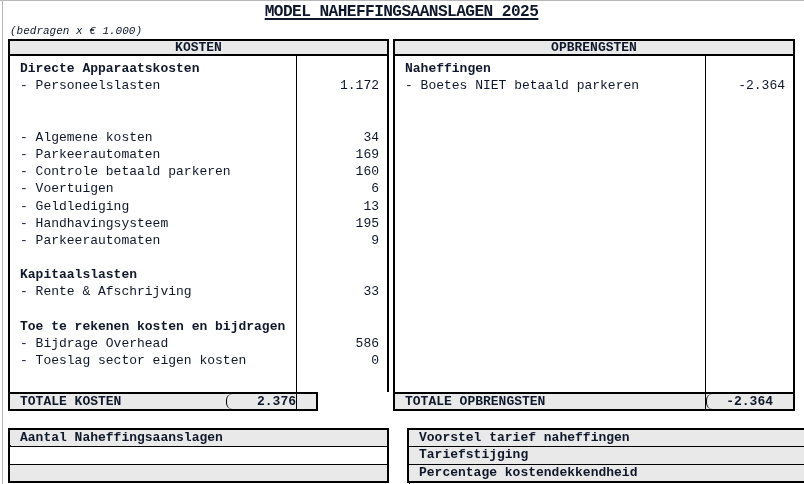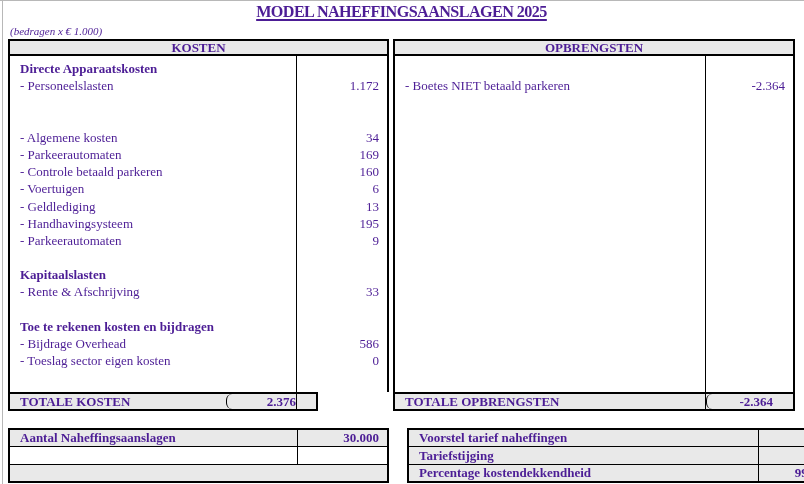--- a/index.html
+++ b/index.html
@@ -1,18 +1,18 @@
 <!DOCTYPE html>
 <html><head>
 <meta charset="utf-8">
 <style>
   html,body{margin:0;padding:0;background:#ffffff;}
   .screen{
     position:relative;width:804px;height:484px;background:#ffffff;
-    font-family:Liberation Serif, serif;color:#4c1d95;
+    font-family:Liberation Mono, monospace;color:#0f172a;
     overflow:hidden;
   }
   .edge-top{position:absolute;left:0;top:0;width:804px;height:1px;background:#b8b8b8;}
   .edge-left{position:absolute;left:2px;top:0;width:1px;height:484px;background:#b8b8b8;}
   .title{
     position:absolute;left:8px;top:2px;width:787px;text-align:center;
     font-size:17px;font-weight:bold;letter-spacing:-0.6px;
     text-decoration:underline;text-decoration-thickness:2px;text-underline-offset:2px;
     transform:scaleX(0.95);transform-origin:center;white-space:nowrap;
   }
@@ -48,21 +48,21 @@
   .total-left{left:8px;width:310px;}
   .total-right{left:393px;width:402px;}
   .total-row .lbl{flex:1;padding-left:10px;height:100%;display:flex;align-items:center;}
   .total-row .val{flex:none;text-align:right;padding-right:20px;box-sizing:border-box;
     height:100%;display:flex;align-items:center;justify-content:flex-end;border-radius:6px;}
   .total-left .val{width:90px;border-left:1px solid #000;}
   .total-right .val{width:87px;border-left:1px solid #000;}
   .sumrow{
     position:absolute;box-sizing:border-box;display:flex;align-items:stretch;
     border-left:2px solid #000;border-right:2px solid #000;
-    font-weight:bold;font-size:13px;white-space:nowrap;
+    font-weight:bold;font-size:13px;white-space:nowrap;flex-direction:column;
   }
   .sumrow .lbl{flex:1;padding-left:10px;display:flex;align-items:center;}
   .sumrow .val{flex:none;box-sizing:border-box;display:flex;align-items:center;justify-content:flex-end;
     padding-right:8px;border-left:1px solid #000;text-align:right;}
   .sum-left{left:8px;width:381px;}
   .sum-left .val{width:90px;}
   .sum-right{left:407px;width:440px;gap:24px;}
   .sum-right .val{width:87px;}
   .r1{top:428px;height:19px;border-top:2px solid #000;border-bottom:1px solid #000;background:#e9e9e9;}
   .r2{top:447px;height:18px;border-bottom:1px solid #000;background:#e9e9e9;}
@@ -151,20 +151,21 @@
         <span class="val">586</span>
       </div>
     <div class="brow">
         <span class="lbl">- Toeslag sector eigen kosten</span>
         <span class="val">0</span>
       </div>
   </div>
 
   <div class="panel panel-right">
     <div class="brow">
+        <span class="lbl section">Naheffingen</span>
         <span class="val"></span>
       </div>
     <div class="brow">
         <span class="lbl">- Boetes NIET betaald parkeren</span>
         <span class="val">-2.364</span>
       </div>
   </div>
 
   <div class="vdiv vdiv-left"></div>
   <div class="vdiv vdiv-right"></div>

